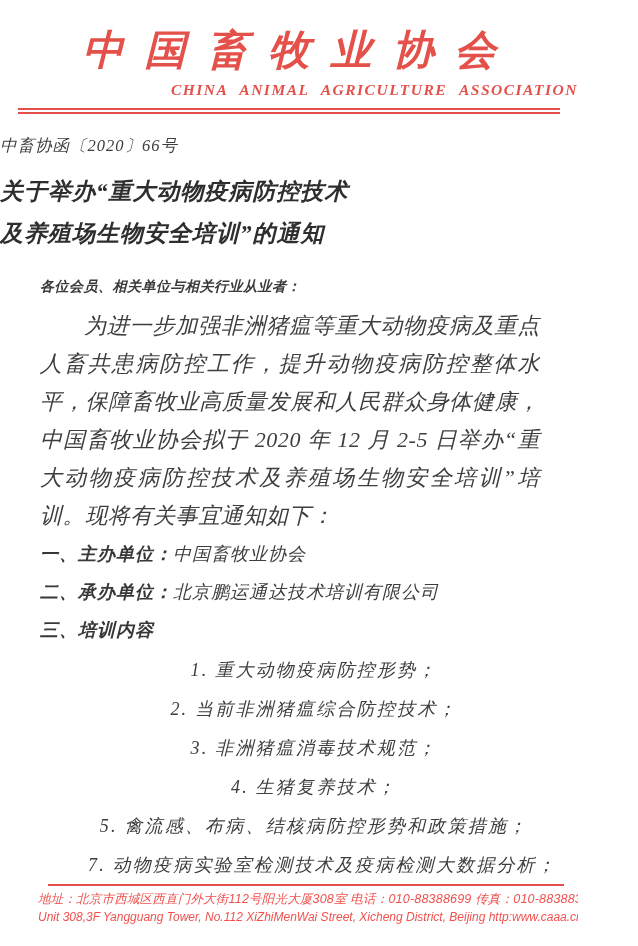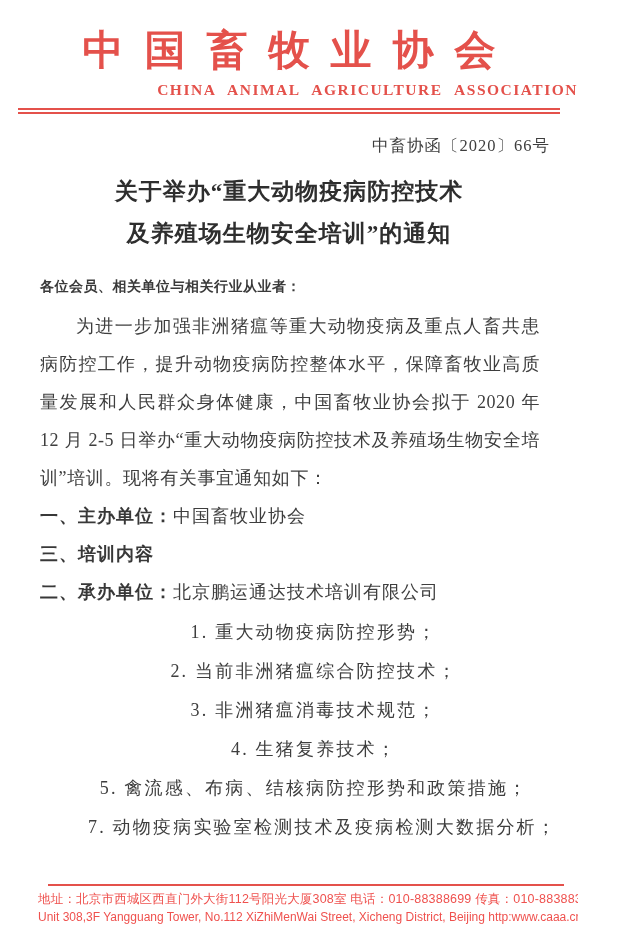--- a/index.html
+++ b/index.html
@@ -3,20 +3,21 @@
 <meta charset="utf-8">
 <style>
   html,body { margin:0; padding:0; background:#ffffff; }
   .page {
     position:relative;
     width:578px; height:946px;
     background:#ffffff;
     overflow:hidden;
     font-family:"Liberation Serif","DejaVu Serif",serif;
     color:#3e3e3e;
+    font-style:italic;
   }
   
   .org-cn {
     padding-top:24px;
     text-align:center;
     font-size:41px;
     font-weight:bold;
     color:#e4514b;
     letter-spacing:21px;
     text-indent:21px; 
@@ -38,30 +39,30 @@
     margin:9px auto 0;
     width:542px;
     height:2px;
     border-top:2.5px solid #e4514b;
     border-bottom:2.5px solid #e4514b;
   }
   
   .doc-number {
     margin-top:21px;
     padding-right:28px;
-    text-align:right;
+    text-align:left;
     font-size:16.5px;
     letter-spacing:1px;
     color:#3e3e3e;
     line-height:22px;
   }
   
   .title {
     margin:14px 0 0;
-    text-align:center;
+    text-align:left;
     font-size:23px;
     font-weight:bold;
     color:#2e2e2e;
     line-height:42px;
     letter-spacing:1px;
   }
   .title span { display:block; }
   
   .body {
     padding:0 38px 0 40px;
@@ -70,21 +71,21 @@
   .salutation {
     margin:0;
     font-size:14px;
     font-weight:bold;
     line-height:34px;
     letter-spacing:0.5px;
     color:#3a3a3a;
   }
   .para {
     margin:3px 0 0;
-    font-size:18px;
+    font-size:22px;
     line-height:38px;
     text-indent:2em;
     text-align:justify;
     letter-spacing:0.6px;
   }
   .section-row {
     font-size:18px;
     line-height:38px;
     letter-spacing:1px;
   }
@@ -152,25 +153,25 @@
 
     <p class="salutation">各位会员、相关单位与相关行业从业者：</p>
 
     <p class="para">为进一步加强非洲猪瘟等重大动物疫病及重点人畜共患病防控工作，提升动物疫病防控整体水平，保障畜牧业高质量发展和人民群众身体健康，中国畜牧业协会拟于 2020 年 12 月 2-5 日举办“重大动物疫病防控技术及养殖场生物安全培训”培训。现将有关事宜通知如下：</p>
 
     <div class="section-row">
       <span class="sec-label">一、主办单位：</span><span class="sec-value">中国畜牧业协会</span>
     </div>
 
     <div class="section-row">
-      <span class="sec-label">三、培训内容</span><span class="sec-value"></span>
+      <span class="sec-label">二、承办单位：</span><span class="sec-value">北京鹏运通达技术培训有限公司</span>
     </div>
 
     <div class="section-row">
-      <span class="sec-label">二、承办单位：</span><span class="sec-value">北京鹏运通达技术培训有限公司</span>
+      <span class="sec-label">三、培训内容</span><span class="sec-value"></span>
     </div>
 
     <ul class="items">
       <li>1. 重大动物疫病防控形势；</li>
       <li>2. 当前非洲猪瘟综合防控技术；</li>
       <li>3. 非洲猪瘟消毒技术规范；</li>
       <li>4. 生猪复养技术；</li>
       <li>5. 禽流感、布病、结核病防控形势和政策措施；</li>
       <li>7. 动物疫病实验室检测技术及疫病检测大数据分析；</li>
     </ul>

